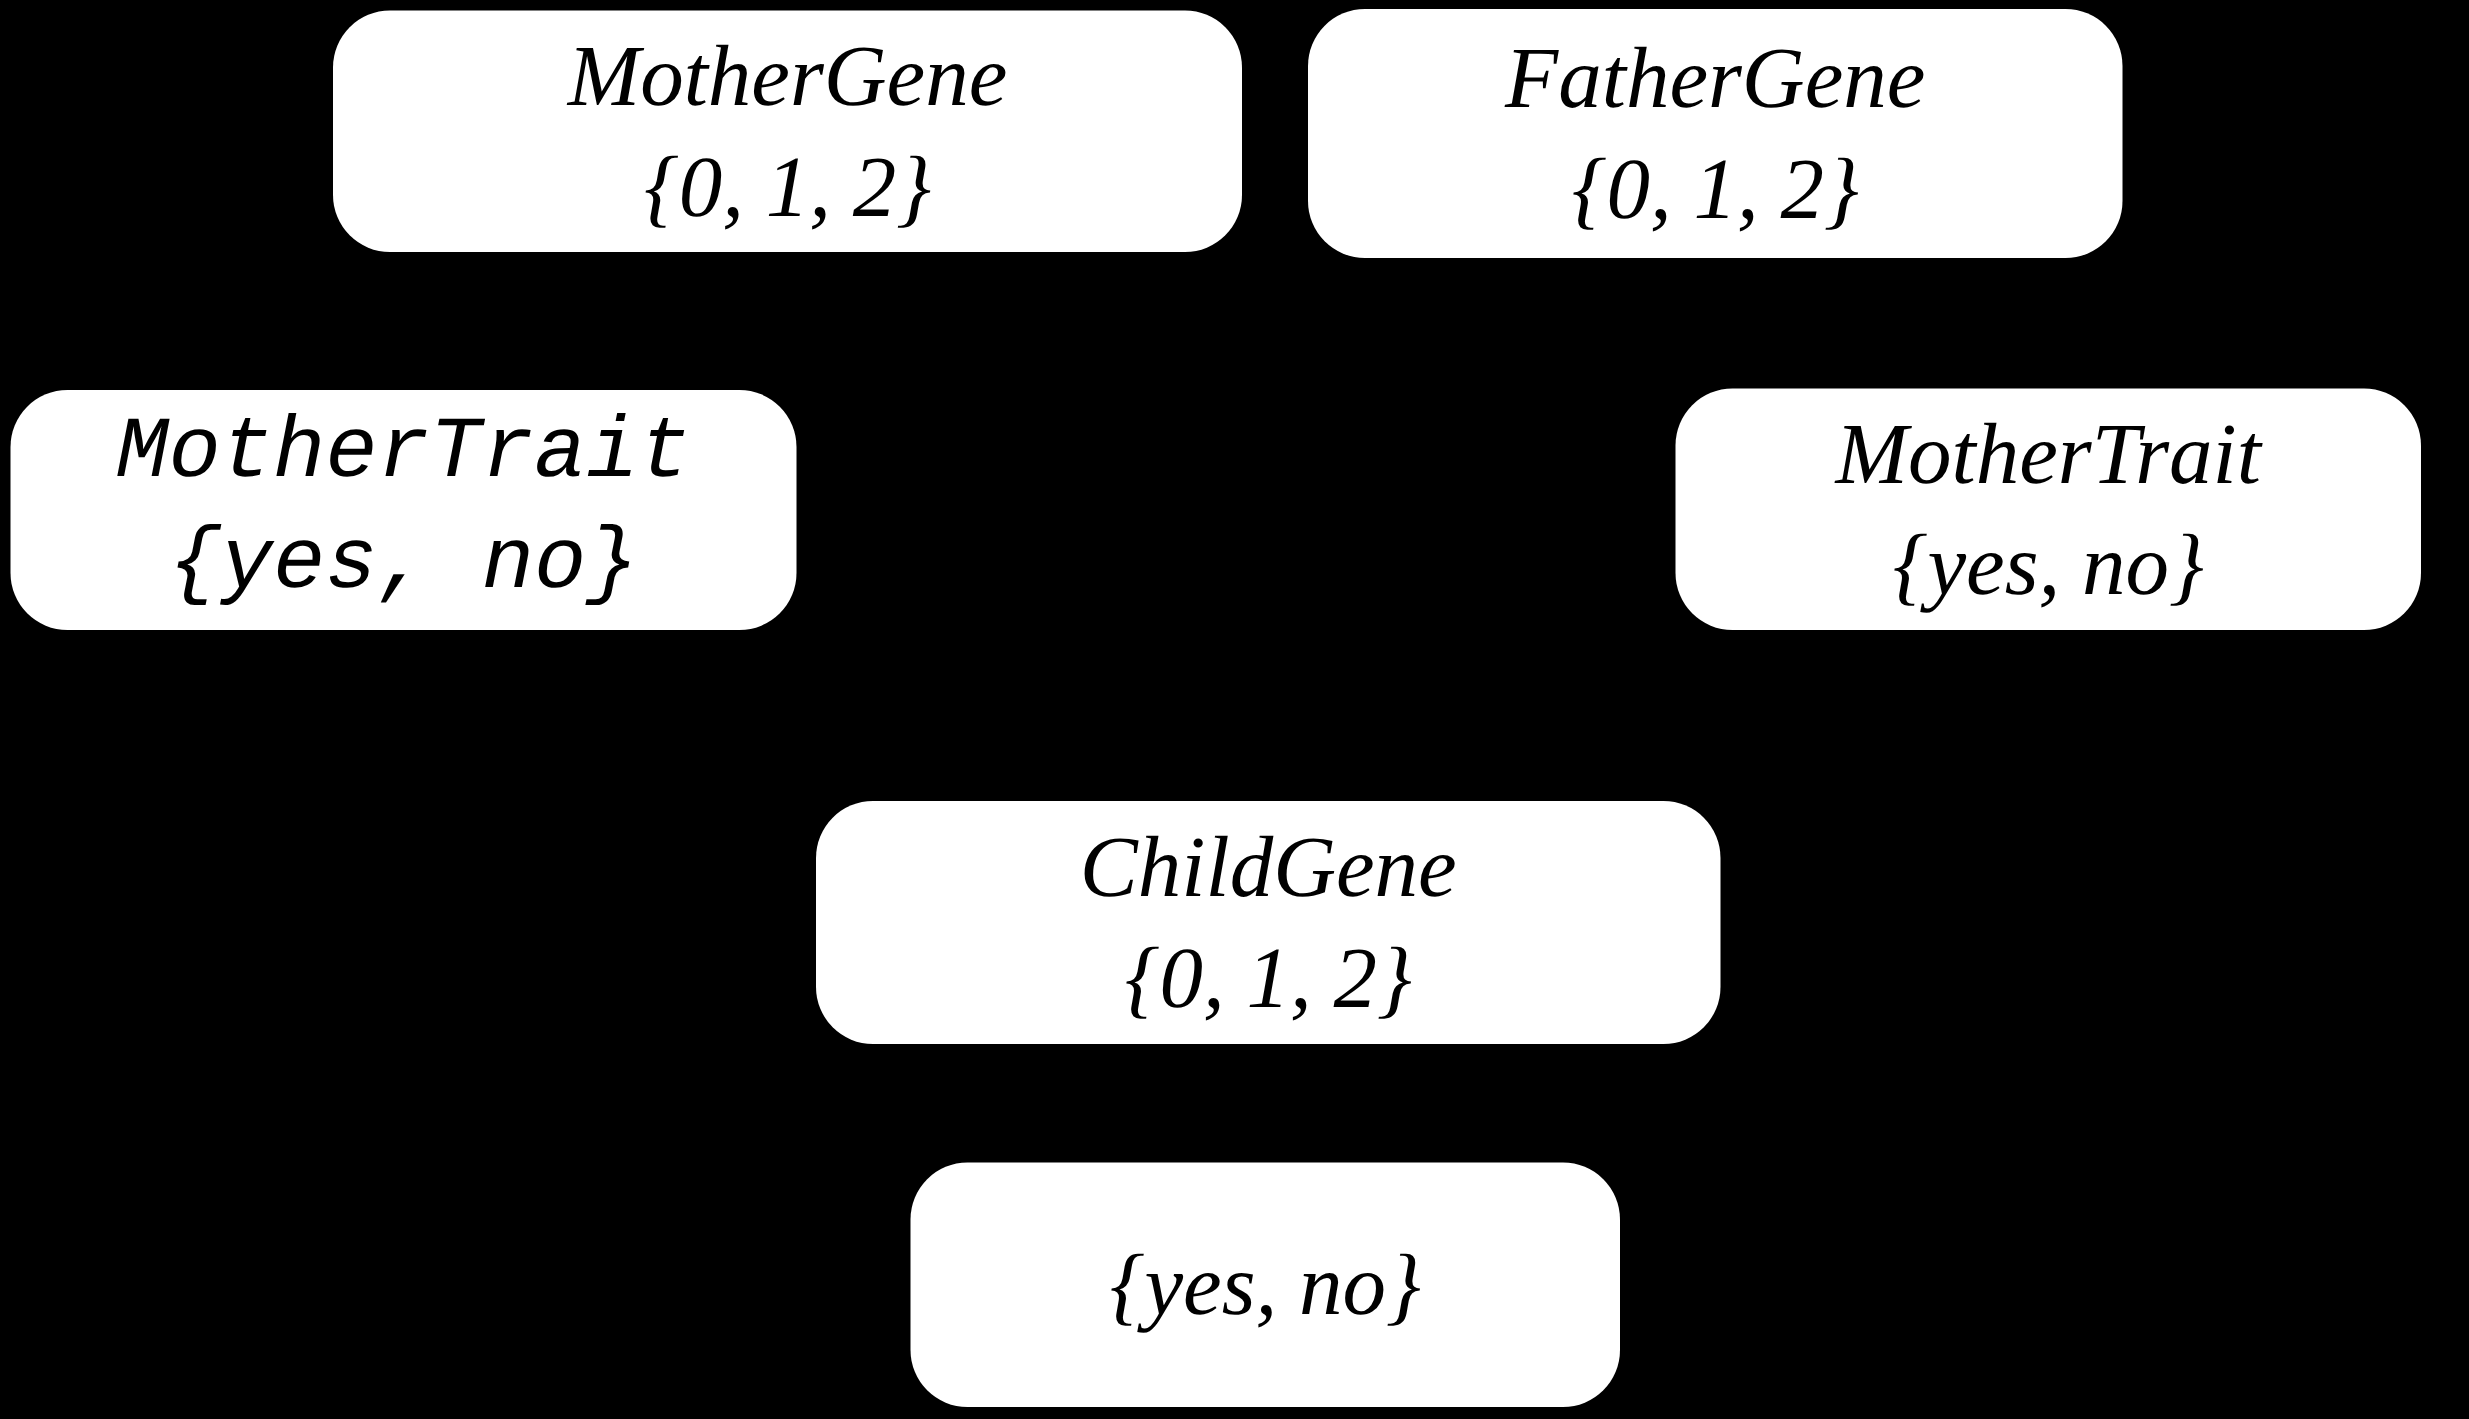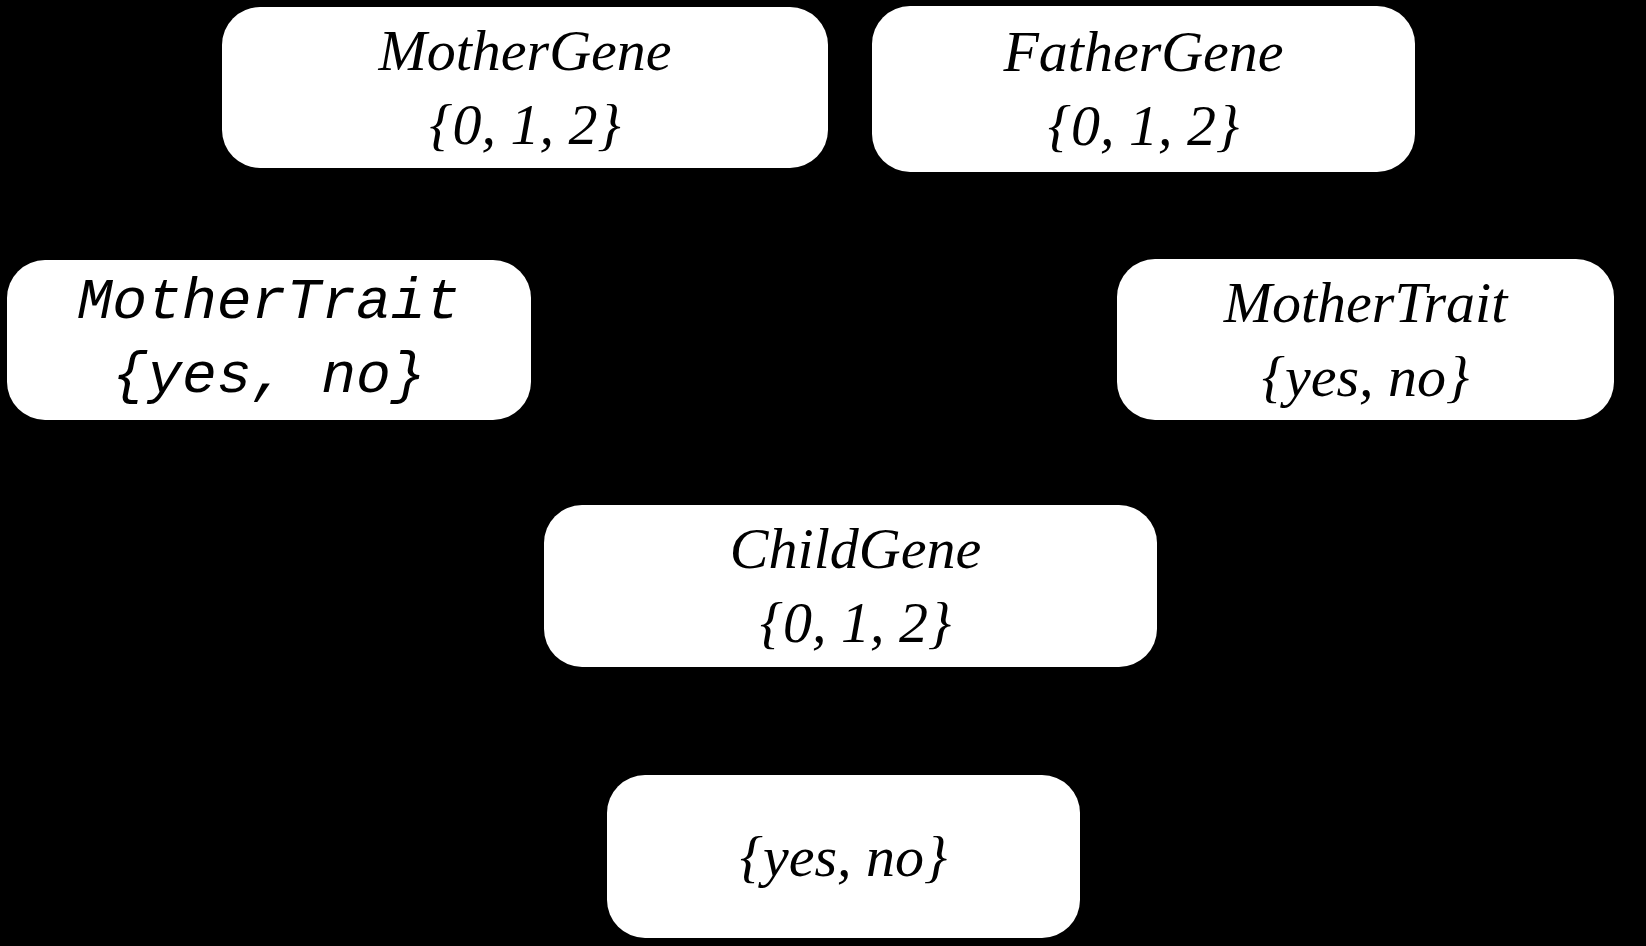--- a/index.html
+++ b/index.html
@@ -32,21 +32,21 @@
     font-size: 58px;
     line-height: 74px;
     white-space: nowrap;
     color: #000000;
   }
   
   #node-mother-gene  { left: 222px;  top: 7px;   width: 606px; height: 161px; }
   #node-father-gene  { left: 872px;  top: 6px;   width: 543px; height: 166px; }
   #node-mother-trait { left: 7px;    top: 260px; width: 524px; height: 160px; font-family: Liberation Mono, monospace; }
   #node-father-trait { left: 1117px; top: 259px; width: 497px; height: 161px; }
-  #node-child-gene   { left: 544px;  top: 505px; width: 603px; height: 162px; padding-left: 10px; }
+  #node-child-gene   { left: 544px;  top: 534px; width: 603px; height: 162px; }
   #node-child-trait  { left: 607px;  top: 775px; width: 473px; height: 163px; }
 </style>
 </head>
 <body>
 
 <div class="canvas">
 
   <div class="node" id="node-mother-gene">
     <div class="node-label">MotherGene</div>
     <div class="node-values">{0, 1, 2}</div>

